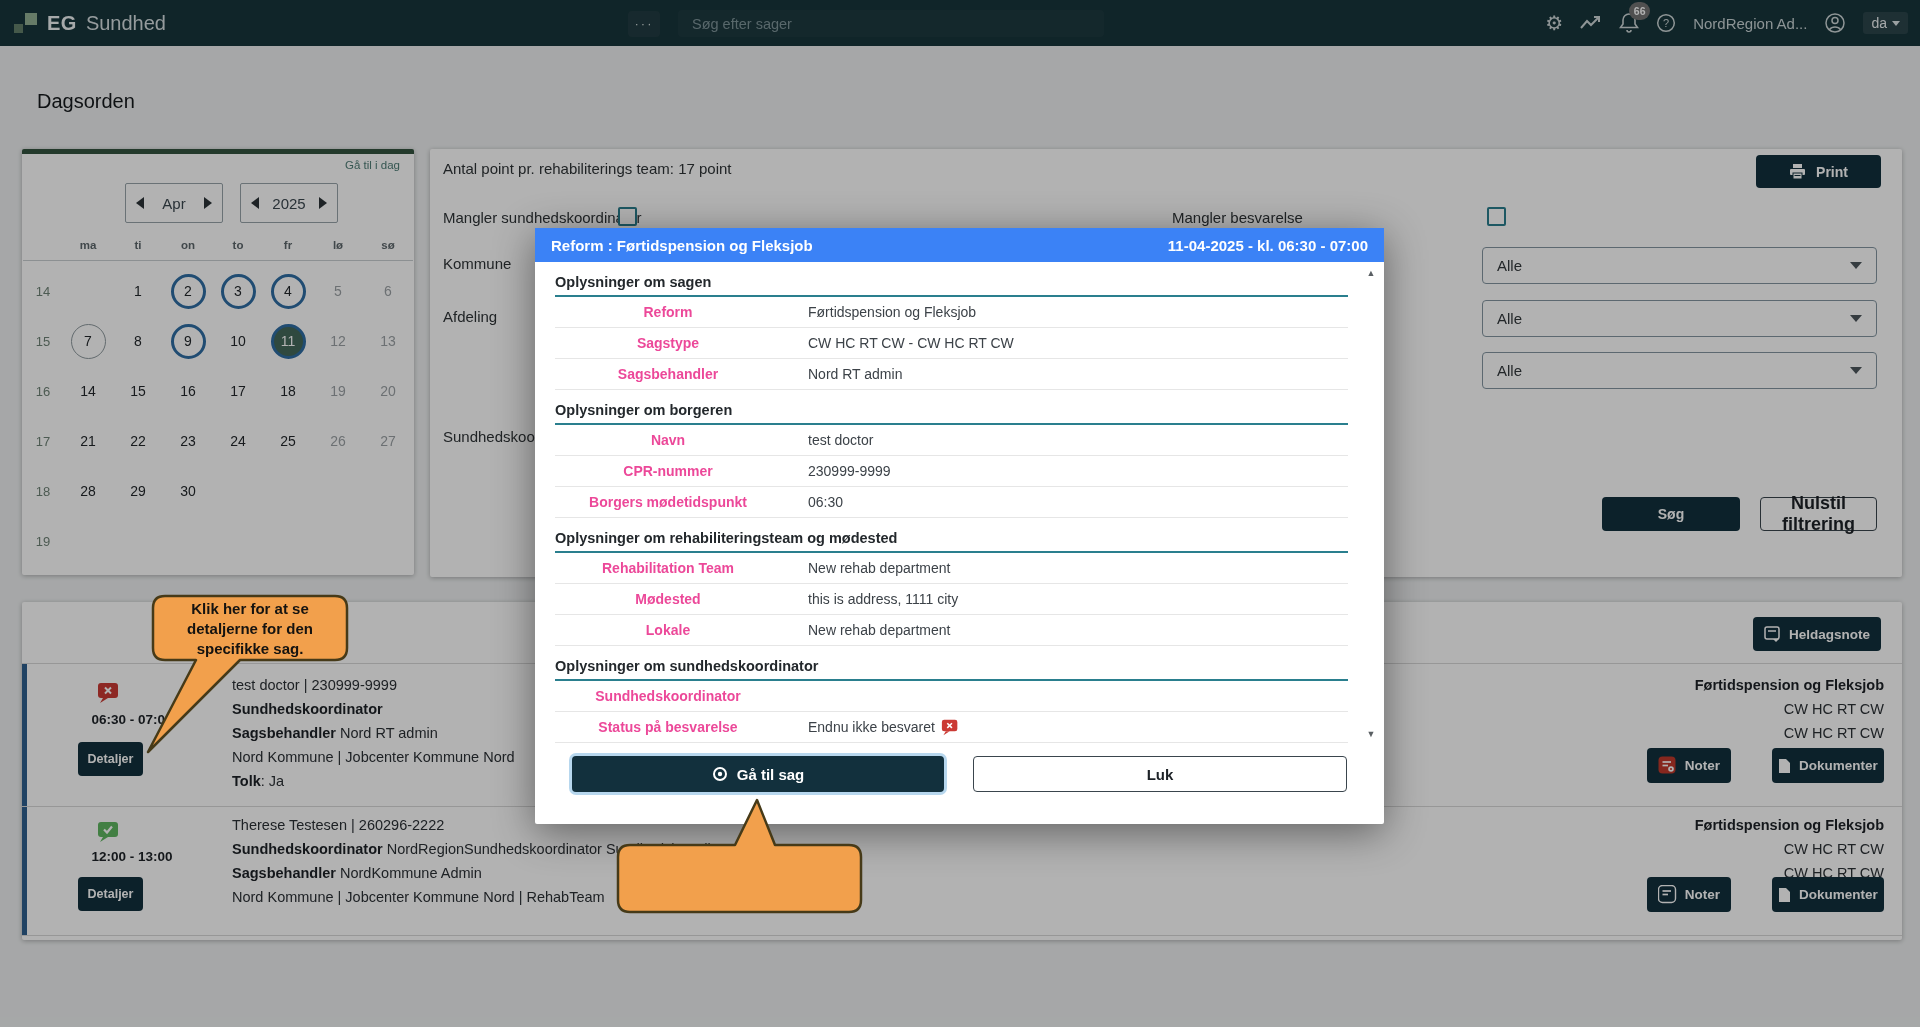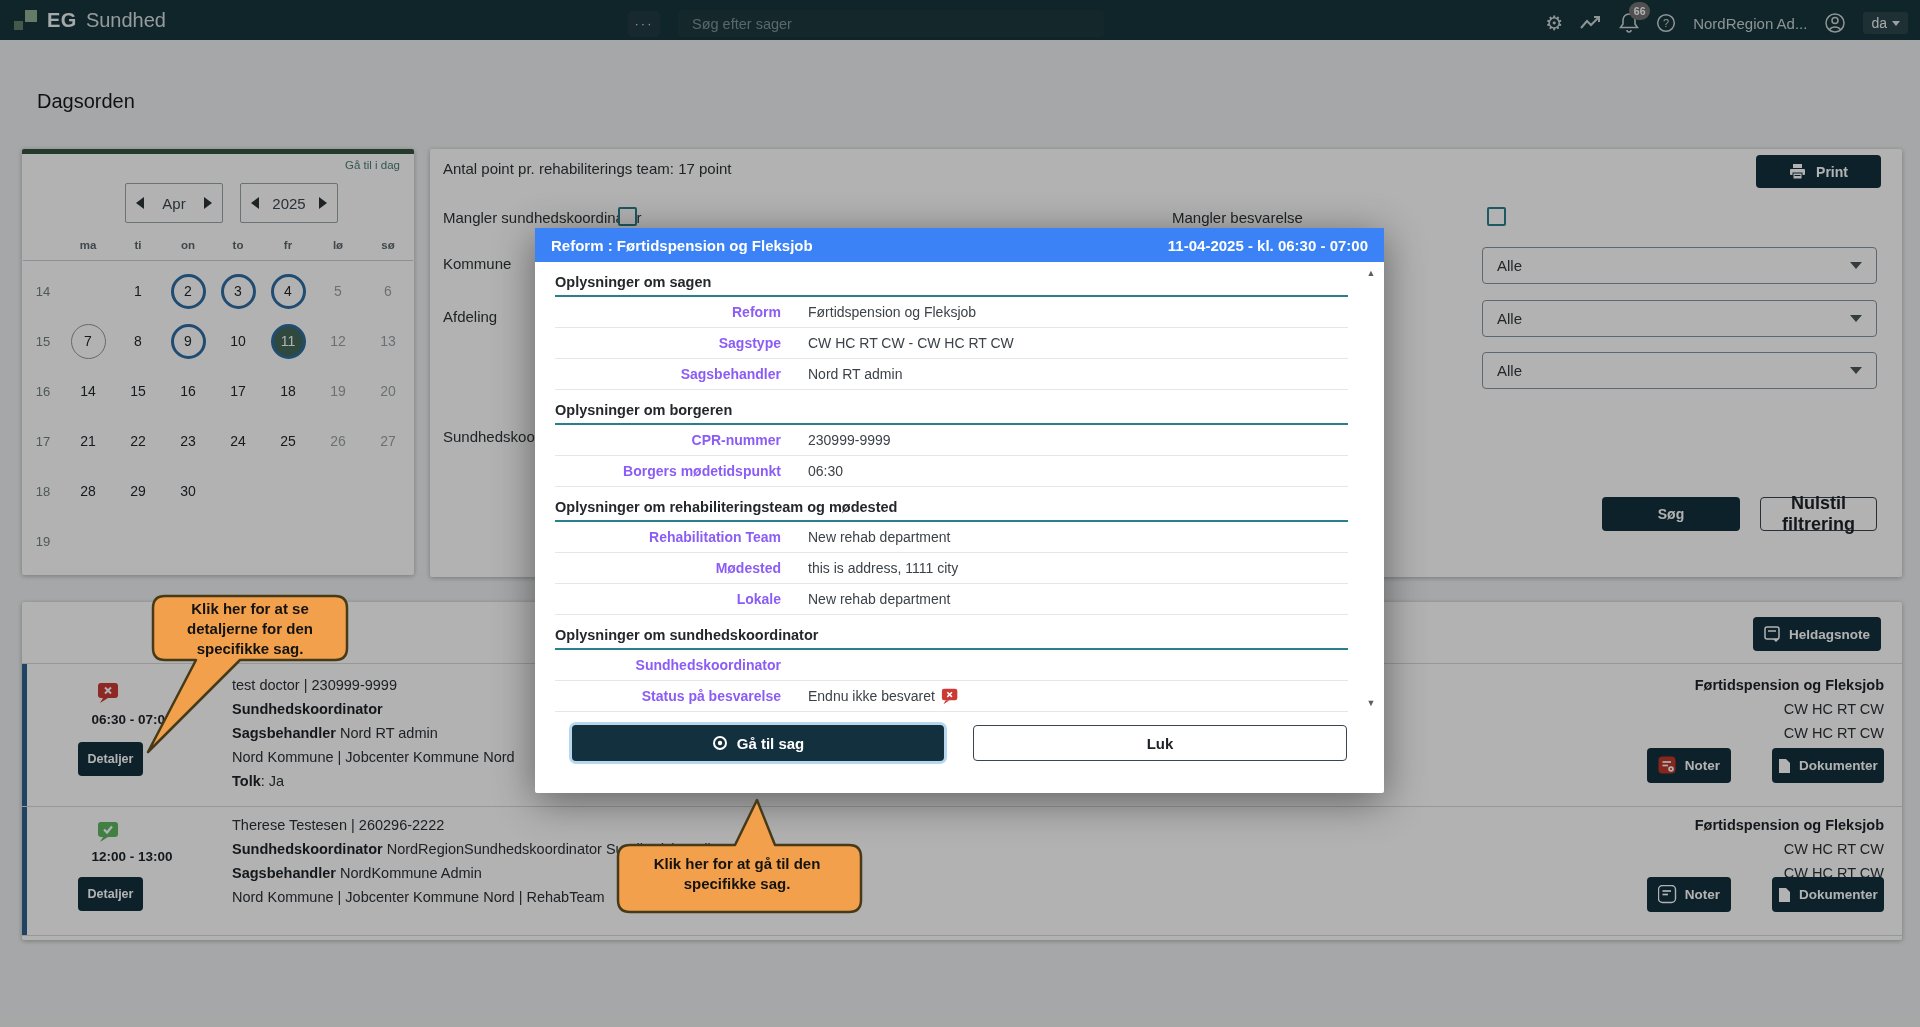--- a/index.html
+++ b/index.html
@@ -1,21 +1,21 @@
 <!DOCTYPE html>
 <html><head>
 <meta charset="utf-8">
 <style>
 *{box-sizing:border-box;margin:0;padding:0}
 html,body{background:#9aa0a4}
 body{font-family:"Liberation Sans",sans-serif}
 #app{position:relative;width:1920px;height:1027px;background:#eef0f1;overflow:hidden}
 
 
-.topbar{position:absolute;top:0;left:0;right:0;height:40px;background:#17353b;display:flex;align-items:center;padding:8px 14px;z-index:1}
+.topbar{position:absolute;top:0;left:0;right:0;height:46px;background:#17353b;display:flex;align-items:center;padding:8px 14px;z-index:1}
 .brand{display:flex;align-items:center;gap:9px}
 .mark{position:relative;width:24px;height:24px}
 .mark .sq1{position:absolute;left:0;bottom:2px;width:9px;height:9px;background:#64806a}
 .mark .sq2{position:absolute;left:11px;top:2px;width:12px;height:12px;background:#93b194}
 .brand .eg{font-size:20px;font-weight:700;color:#eef3f4;letter-spacing:.5px}
 .brand .prod{font-size:20px;font-weight:400;color:#d6dfe1}
 .search-group{position:absolute;left:628px;top:10px;display:flex;gap:18px;align-items:center}
 .more-btn{width:32px;height:26px;background:#223c42;border-radius:4px;color:#cfd9da;display:flex;align-items:center;justify-content:center;font-size:13px;letter-spacing:2px;cursor:pointer}
 .search-input{width:426px;height:27px;background:#1e3a40;border:none;border-radius:4px;color:#cfd9da;font-size:14.5px;padding:0 14px;outline:none}
 .search-input::placeholder{color:#7f959a}
@@ -82,21 +82,21 @@
 .noter-btn{width:84px;height:35px;font-size:13.5px;gap:8px}
 .dok-btn{width:112px;height:35px;font-size:13.5px;gap:8px}
 
 
 .overlay{position:absolute;inset:0;background:rgba(0,0,0,.3);z-index:50}
 #modal{position:absolute;left:535px;top:228px;width:849px;background:#fff;z-index:100;box-shadow:0 8px 40px rgba(0,0,0,.45);border-radius:2px}
 .m-head{height:34px;background:#3b82f6;color:#fff;display:flex;align-items:center;justify-content:space-between;padding:0 16px;font-size:15px;font-weight:600}
 .m-body{position:relative;padding:0 36px 2px 20px}
 .m-sec{font-size:14.5px;font-weight:700;color:#23282c;padding:12px 0 5px;border-bottom:2px solid #2a7f8e}
 .m-row{display:flex;align-items:center;height:31px;border-bottom:1px solid #e6e6e6;font-size:14px}
-.m-lab{flex:0 0 226px;text-align:right;font-weight:700;color:#8b5cf6}
+.m-lab{flex:0 0 226px;text-align:center;font-weight:700;color:#ec4899}
 .m-val{margin-left:27px;color:#3c4248;display:flex;align-items:center;gap:6px}
 .sbar{position:absolute;right:7px;top:6px;bottom:6px;width:12px;display:flex;flex-direction:column;justify-content:space-between;align-items:center;color:#5a5f63;font-size:9px;cursor:pointer}
 .m-foot{display:flex;align-items:flex-end;padding:11px 37px 32px;gap:29px}
 .btn-go{flex:1;height:36px;font-size:15px;gap:9px;box-shadow:0 0 0 3px #b7d7ee}
 .btn-luk{flex:1;height:36px;font-size:15px}
 
 
 .callout-svg{position:absolute;z-index:150}
 .callout-text{position:absolute;z-index:151;font-weight:700;font-size:15px;color:#151310;text-align:center;line-height:1.32}
 #co1-text{left:156px;top:599px;width:188px}
@@ -470,20 +470,24 @@
           <span class="m-lab">Sagstype</span>
           <span class="m-val">CW HC RT CW - CW HC RT CW</span>
         </div>
       <div class="m-row">
           <span class="m-lab">Sagsbehandler</span>
           <span class="m-val">Nord RT admin</span>
         </div>
 
       <div class="m-sec">Oplysninger om borgeren</div>
       <div class="m-row">
+          <span class="m-lab">Navn</span>
+          <span class="m-val">test doctor</span>
+        </div>
+      <div class="m-row">
           <span class="m-lab">CPR-nummer</span>
           <span class="m-val">230999-9999</span>
         </div>
       <div class="m-row">
           <span class="m-lab">Borgers mødetidspunkt</span>
           <span class="m-val">06:30</span>
         </div>
 
       <div class="m-sec">Oplysninger om rehabiliteringsteam og mødested</div>
       <div class="m-row">
@@ -534,15 +538,14 @@
   </div>
 
   <svg class="callout-svg" style="left:140px;top:590px" width="220" height="170" viewBox="0 0 220 170">
     <path d="M 25 6 H 195 Q 207 6 207 18 V 58 Q 207 70 195 70 H 100 L 8 162 L 56 70 H 25 Q 13 70 13 58 V 18 Q 13 6 25 6 Z" fill="#f2a04c" stroke="#463a18" stroke-width="2.5" stroke-linejoin="round"></path>
   </svg>
   <div class="callout-text" id="co1-text">Klik her for at se detaljerne for den specifikke sag.</div>
 
   <svg class="callout-svg" style="left:610px;top:795px" width="260" height="125" viewBox="0 0 260 125">
     <path d="M 20 50 H 125 L 147 5 L 165 50 H 239 Q 251 50 251 62 V 105 Q 251 117 239 117 H 20 Q 8 117 8 105 V 62 Q 8 50 20 50 Z" fill="#f2a04c" stroke="#463a18" stroke-width="2.5" stroke-linejoin="round"></path>
   </svg>
-  <div class="callout-text" id="co2-text">Klik her for at gå til den specifikke sag.</div>
 
 </div>
 
 </body></html>

